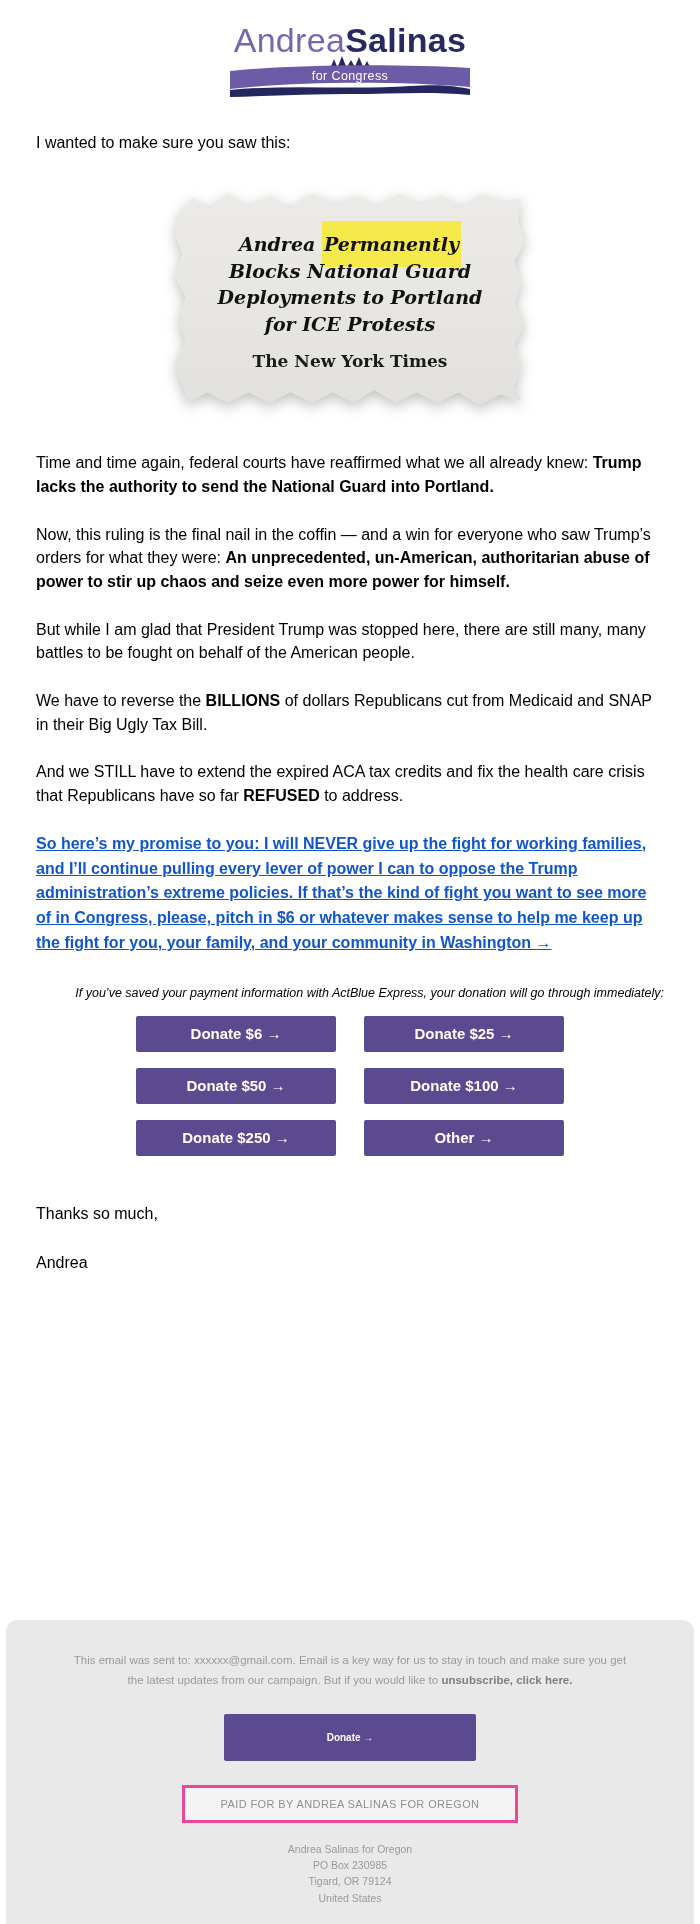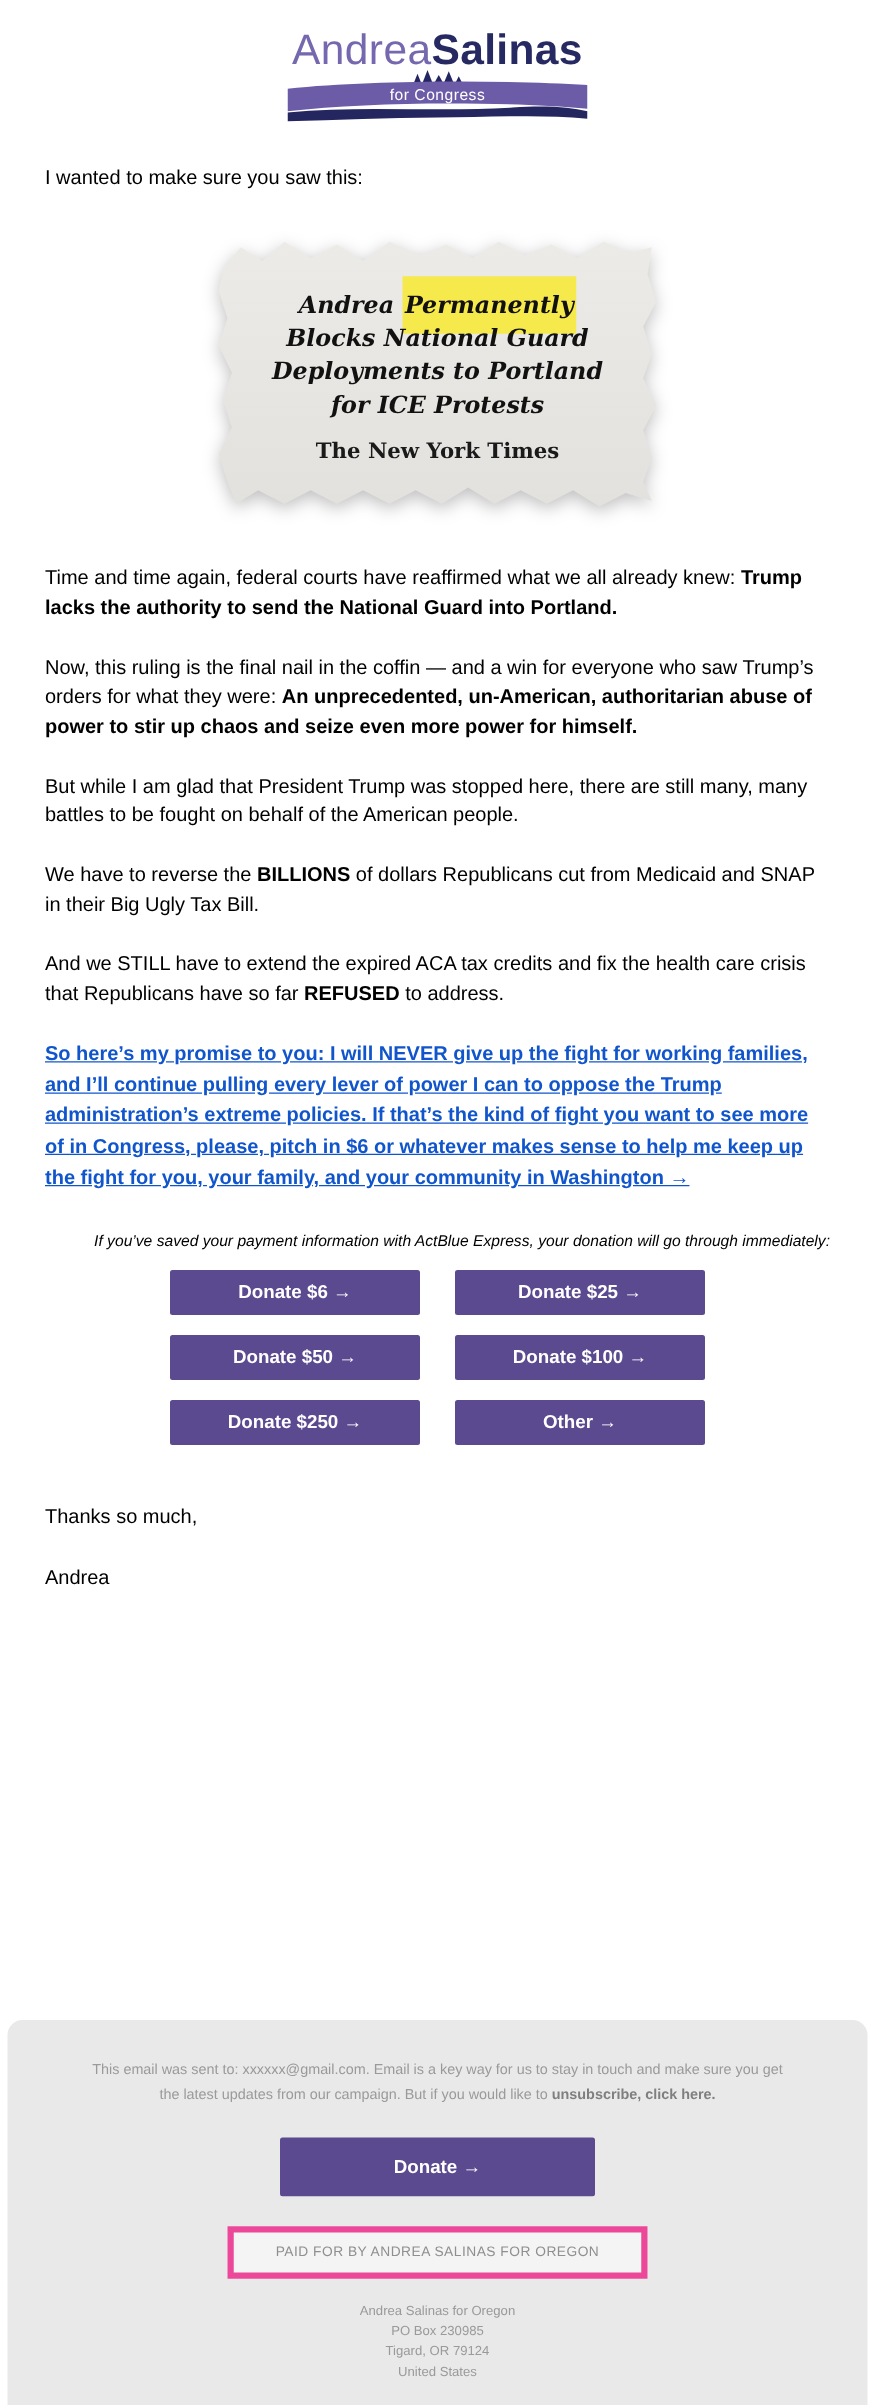--- a/index.html
+++ b/index.html
@@ -129,29 +129,29 @@
   .unsub { color: #7f7f7f; font-weight: 700; text-decoration: none; cursor: pointer; }
   .footer-donate {
     display: block;
     width: 252px;
     height: 47px;
     line-height: 47px;
     margin: 0 auto 24px;
     background: #5b4a8f;
     color: #fff;
     font-weight: 700;
-    font-size: 15px;
+    font-size: 10px;
     text-decoration: none;
     border-radius: 2px;
     cursor: pointer;
   }
   .disclaimer-box {
     width: 336px;
     margin: 0 auto 18px;
-    border: 5px solid #ec4899;
+    border: 3px solid #ec4899;
     background: #f4f4f4;
     color: #8f8f8f;
     font-size: 11px;
     letter-spacing: 0.4px;
     padding: 10px 0;
   }
   .address { color: #9a9a9a; font-size: 10.5px; line-height: 1.55; }
 </style>
 </head>
 <body>

